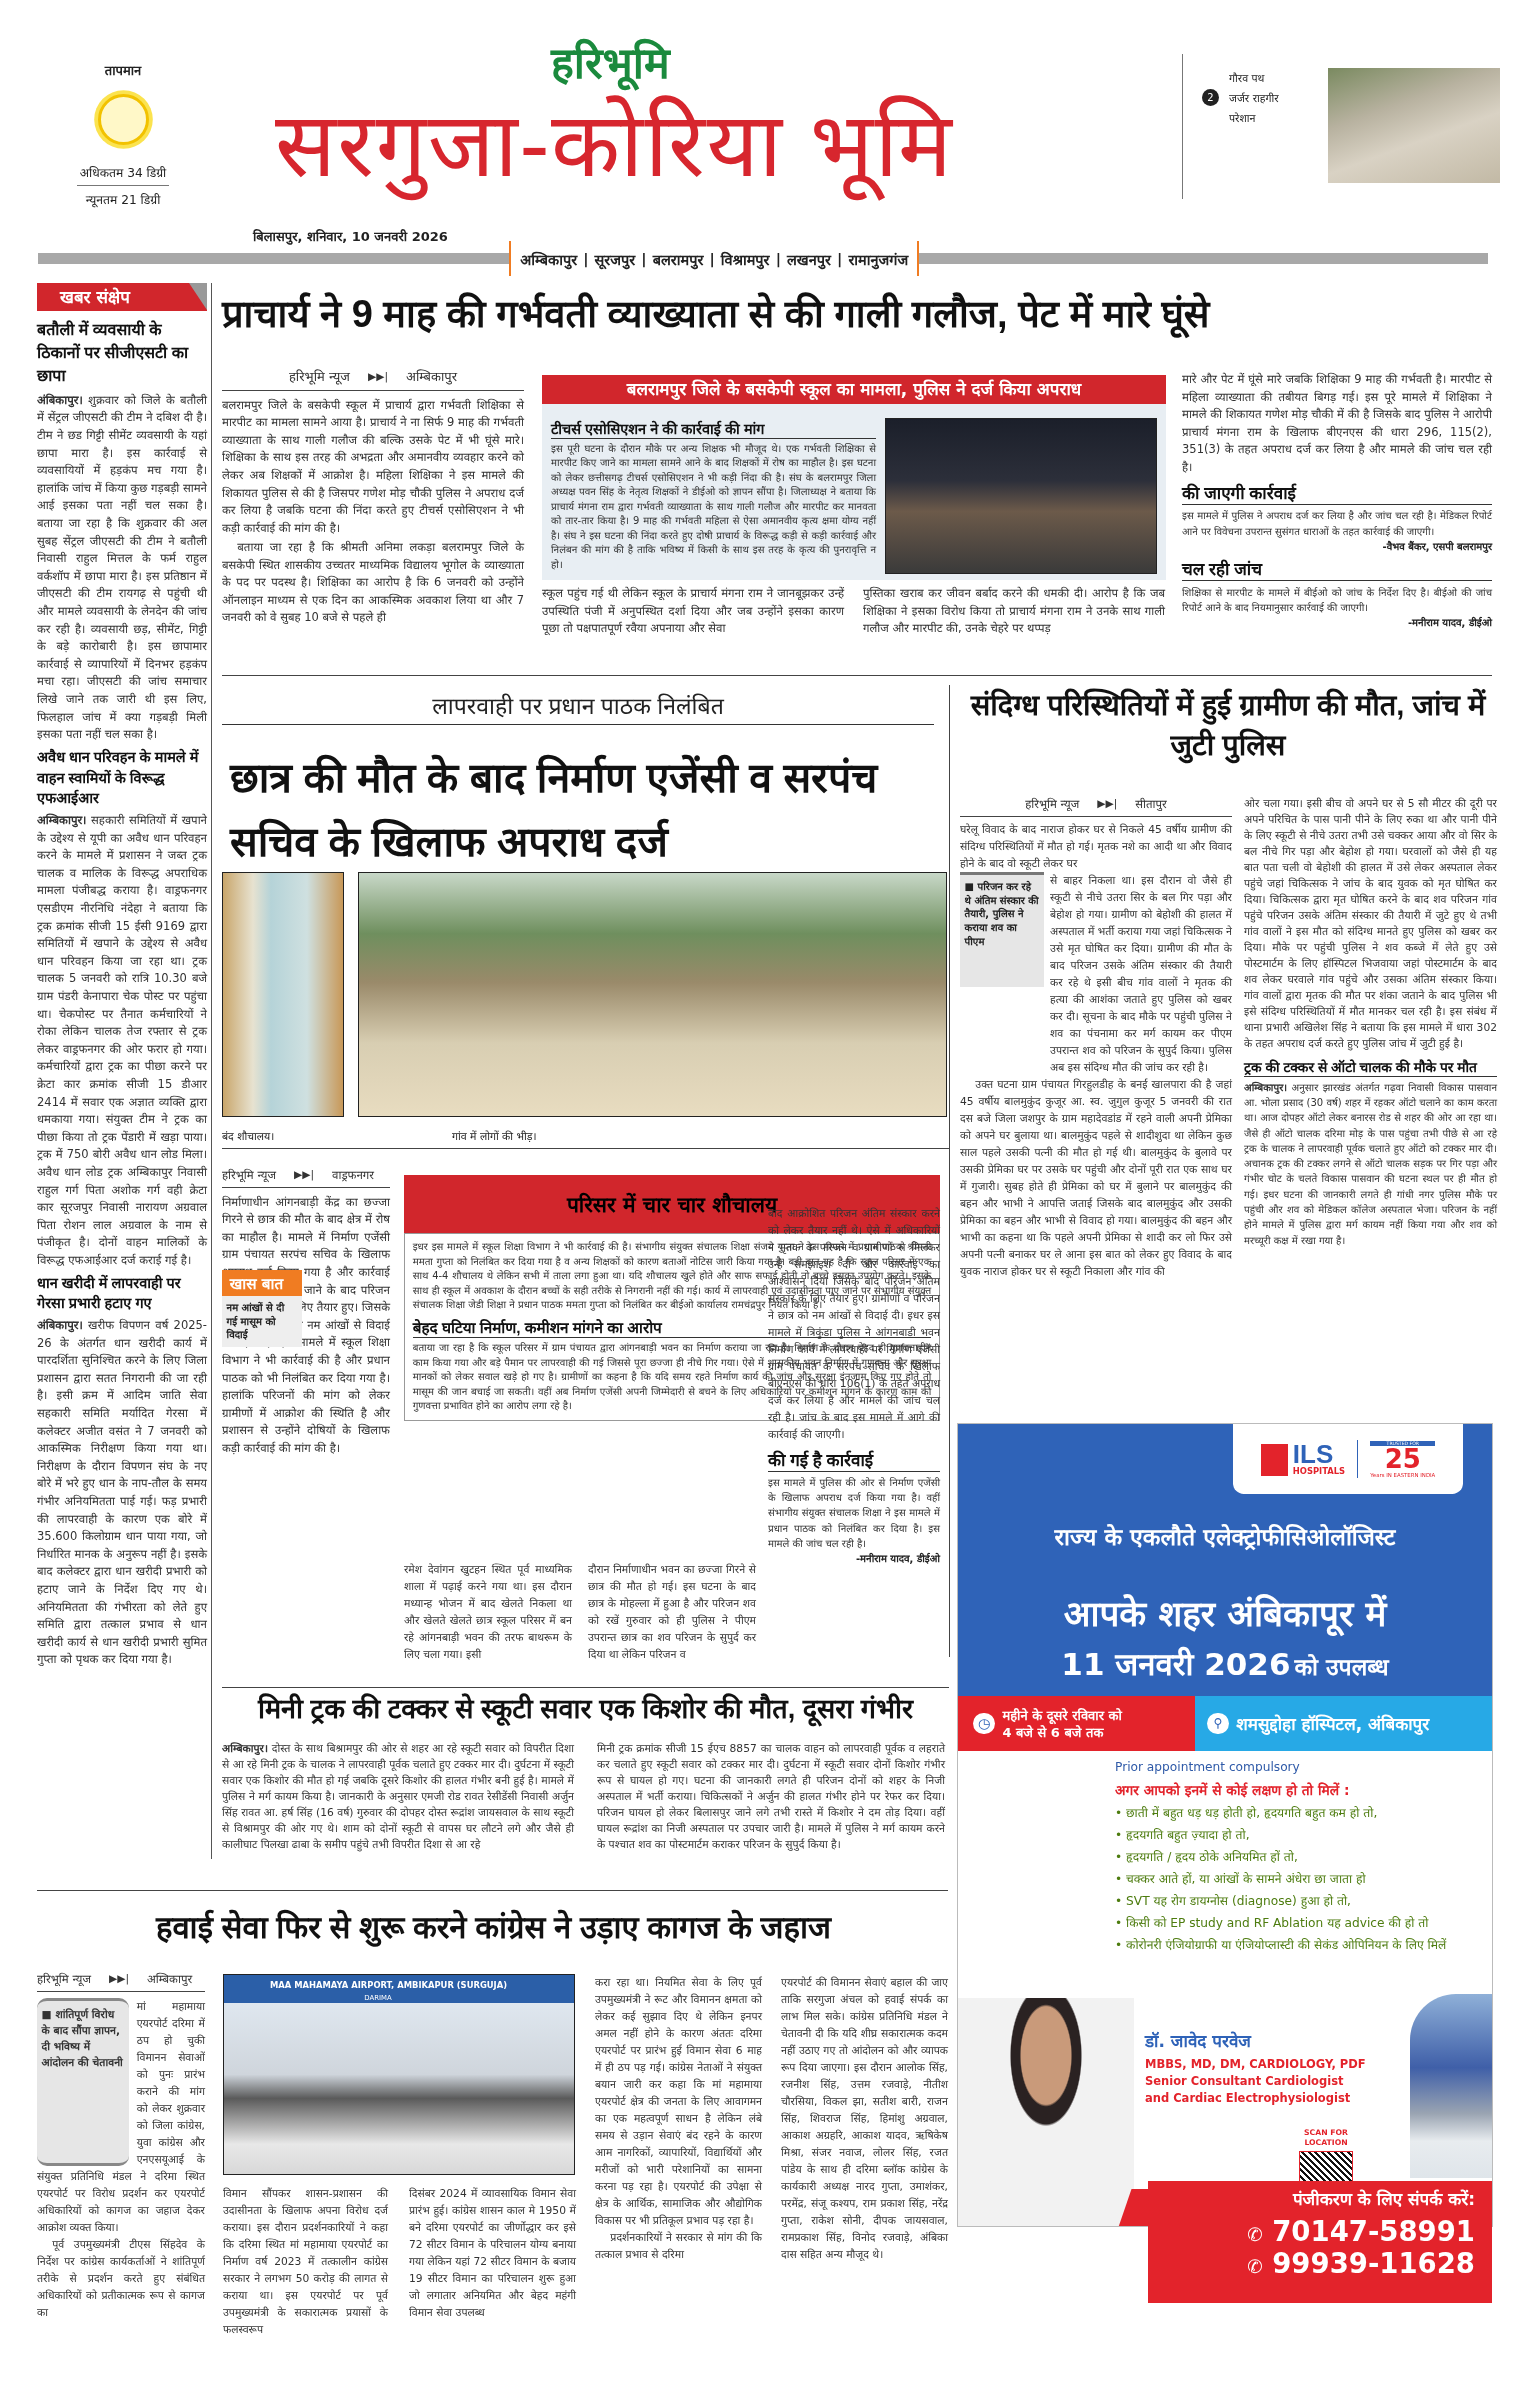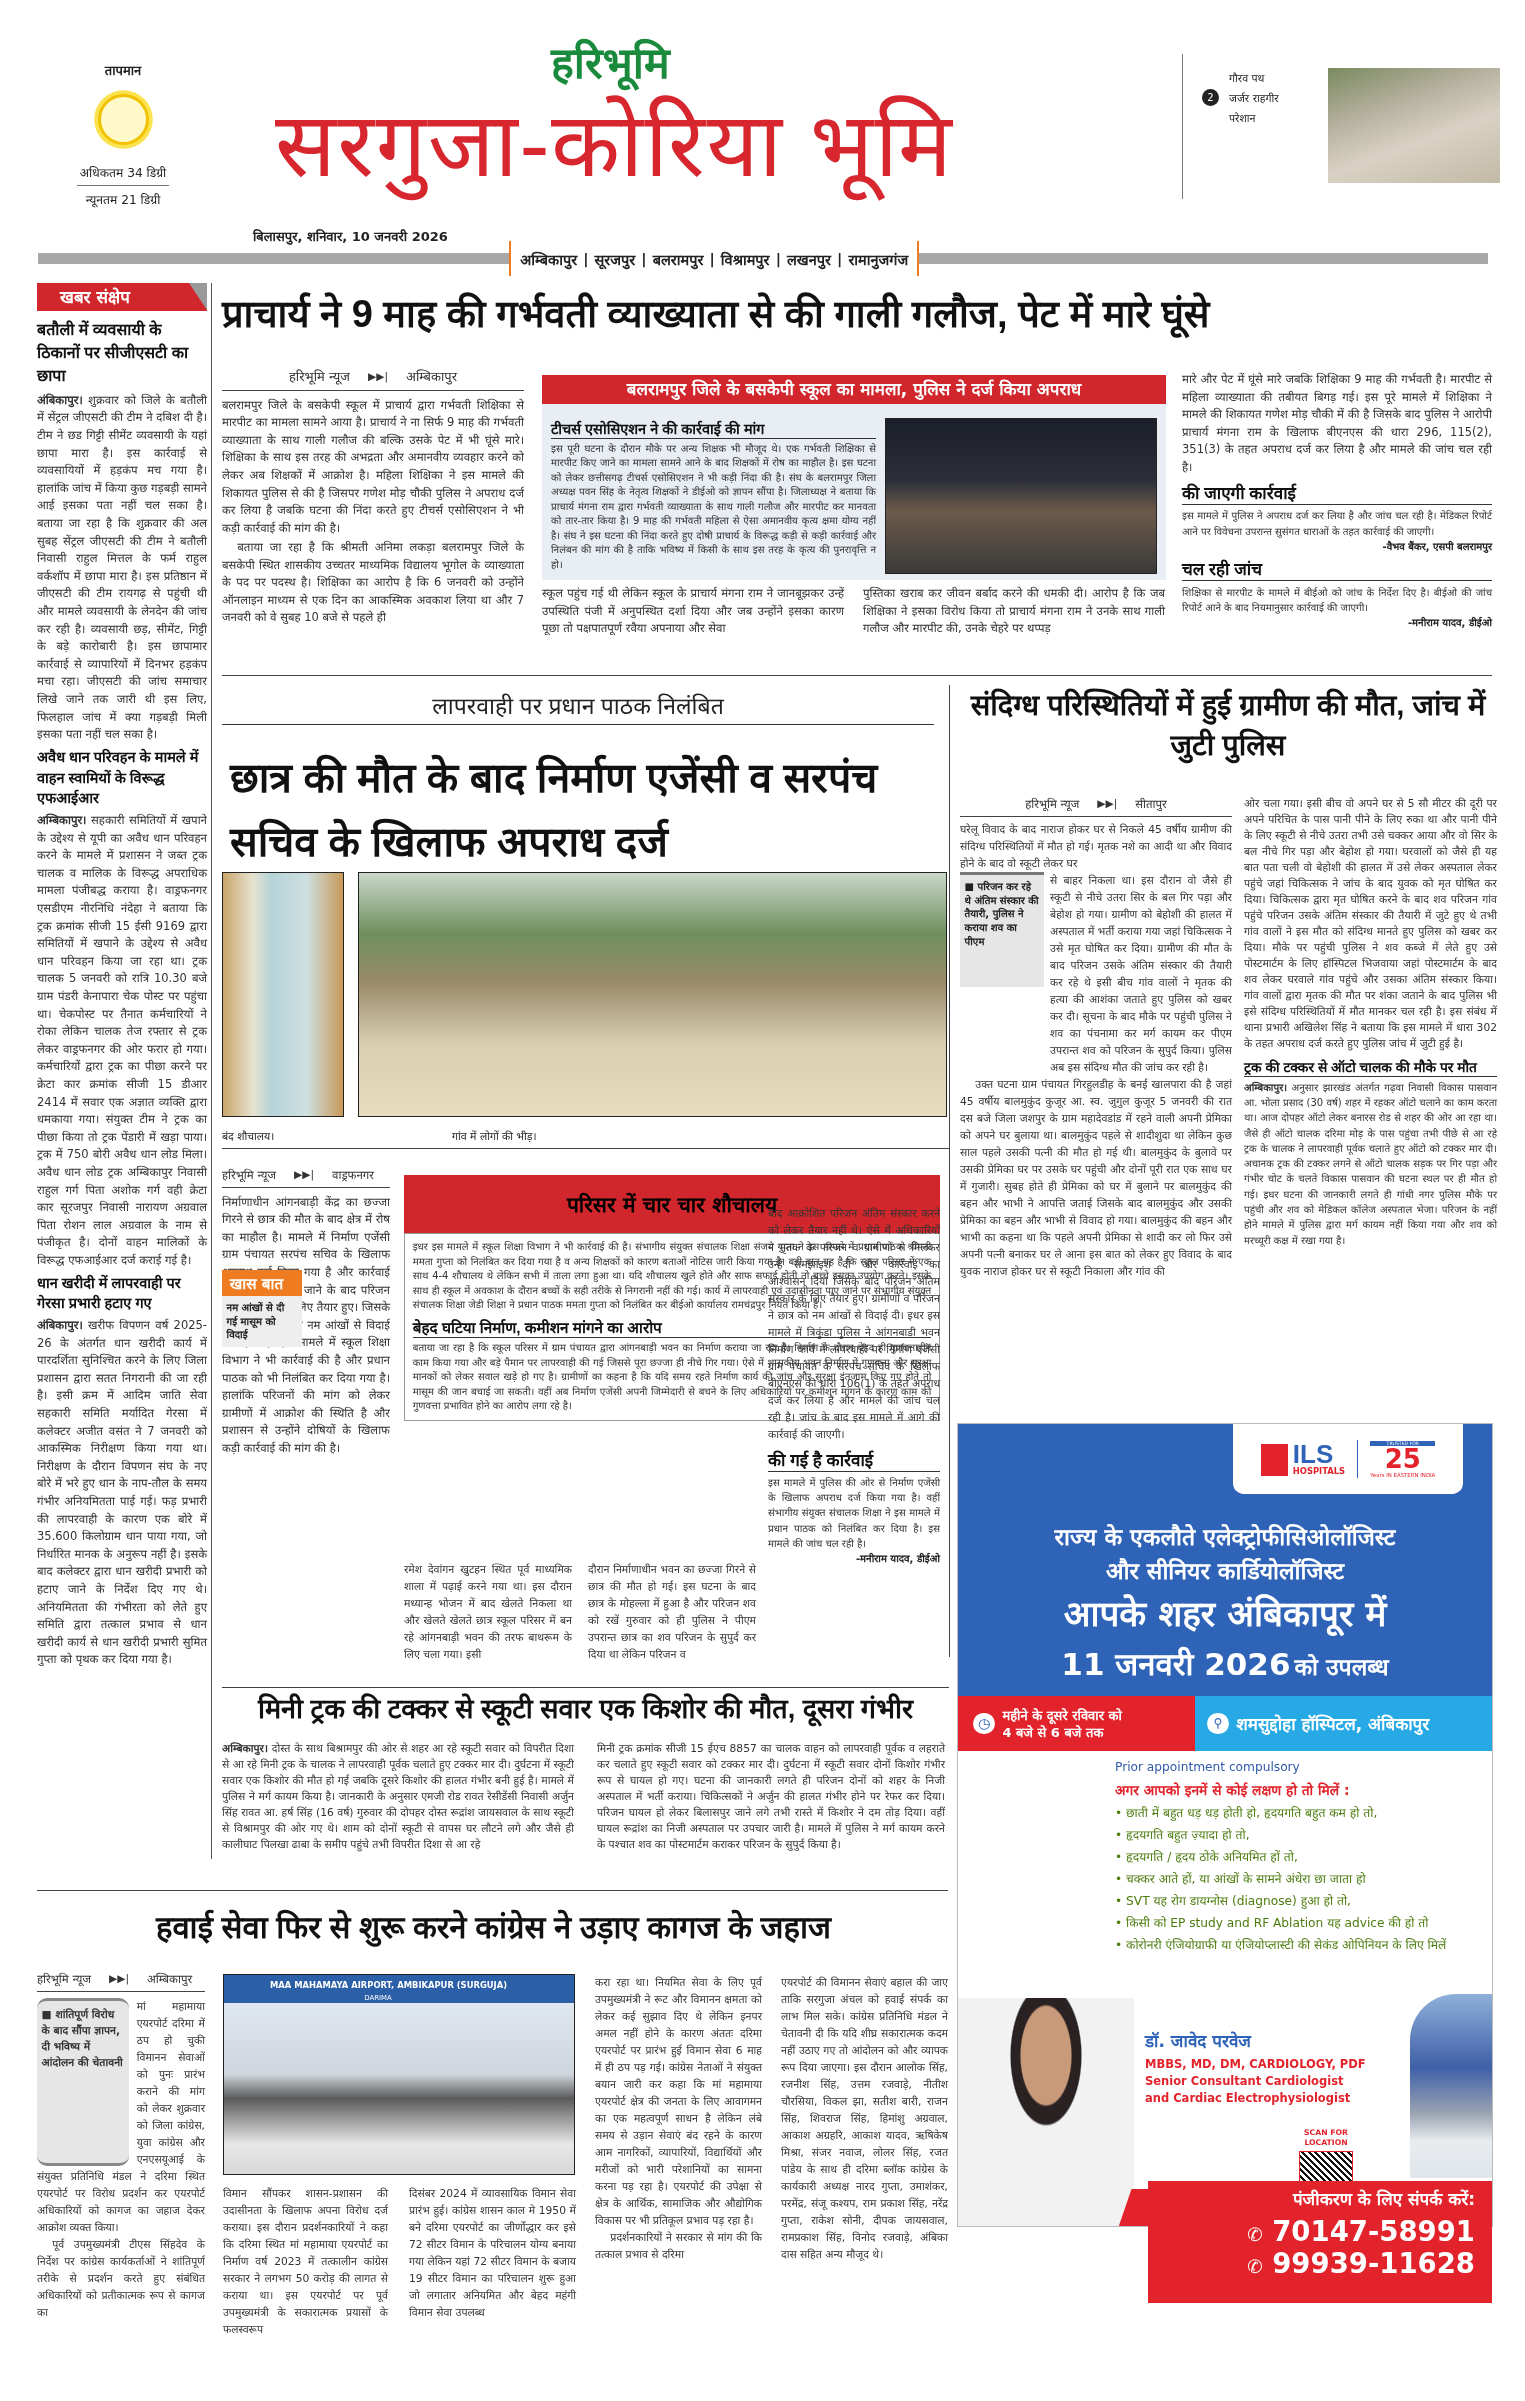--- a/index.html
+++ b/index.html
@@ -219,21 +219,20 @@
         </span>
       </div>
       <div style="width:0.8px;height:38px;background:#2f63b8;"></div>
       <div style="text-align:center;">
         <div style="font-size:4.6px;background:#2f63b8;color:#fff;padding:0 1.5px;">TRUSTED FOR</div>
         <div style="font-size:26px;color:#e3232b;font-weight:bold;line-height:26px;">25</div>
         <div style="font-size:5.4px;color:#e3232b;">Years IN EASTERN INDIA</div>
       </div>
     </div>
     <div style="position:absolute;top:96px;width:100%;text-align:center;color:#fff;font-size:23px;font-weight:bold;">राज्य के एकलौते एलेक्ट्रोफीसिओलॉजिस्ट</div>
-    <div style="position:absolute;top:130px;width:100%;text-align:center;color:#fff;font-size:23px;font-weight:bold;">और सीनियर कार्डियोलॉजिस्ट</div>
     <div style="position:absolute;top:165px;width:100%;text-align:center;color:#fff;font-size:35px;font-weight:bold;">आपके शहर अंबिकापूर में</div>
     <div style="position:absolute;top:218px;width:100%;text-align:center;color:#fff;">
       <span style="font-size:31px;font-weight:bold;">11 जनवरी 2026</span>
       <span style="font-size:23px;font-weight:bold;">को उपलब्ध</span>
     </div>
   </div>
   <div style="display:flex;height:55px;">
     <div style="flex:0 0 237px;background:#e3232b;color:#fff;display:flex;align-items:center;gap:7.7px;padding-left:15.3px;">
       <span style="width:21.4px;height:21.4px;border-radius:50%;background:#fff;color:#2f63b8;font-size:13.8px;text-align:center;line-height:21.4px;">◷</span>
       <span style="font-weight:bold;font-size:13px;line-height:17px;">

